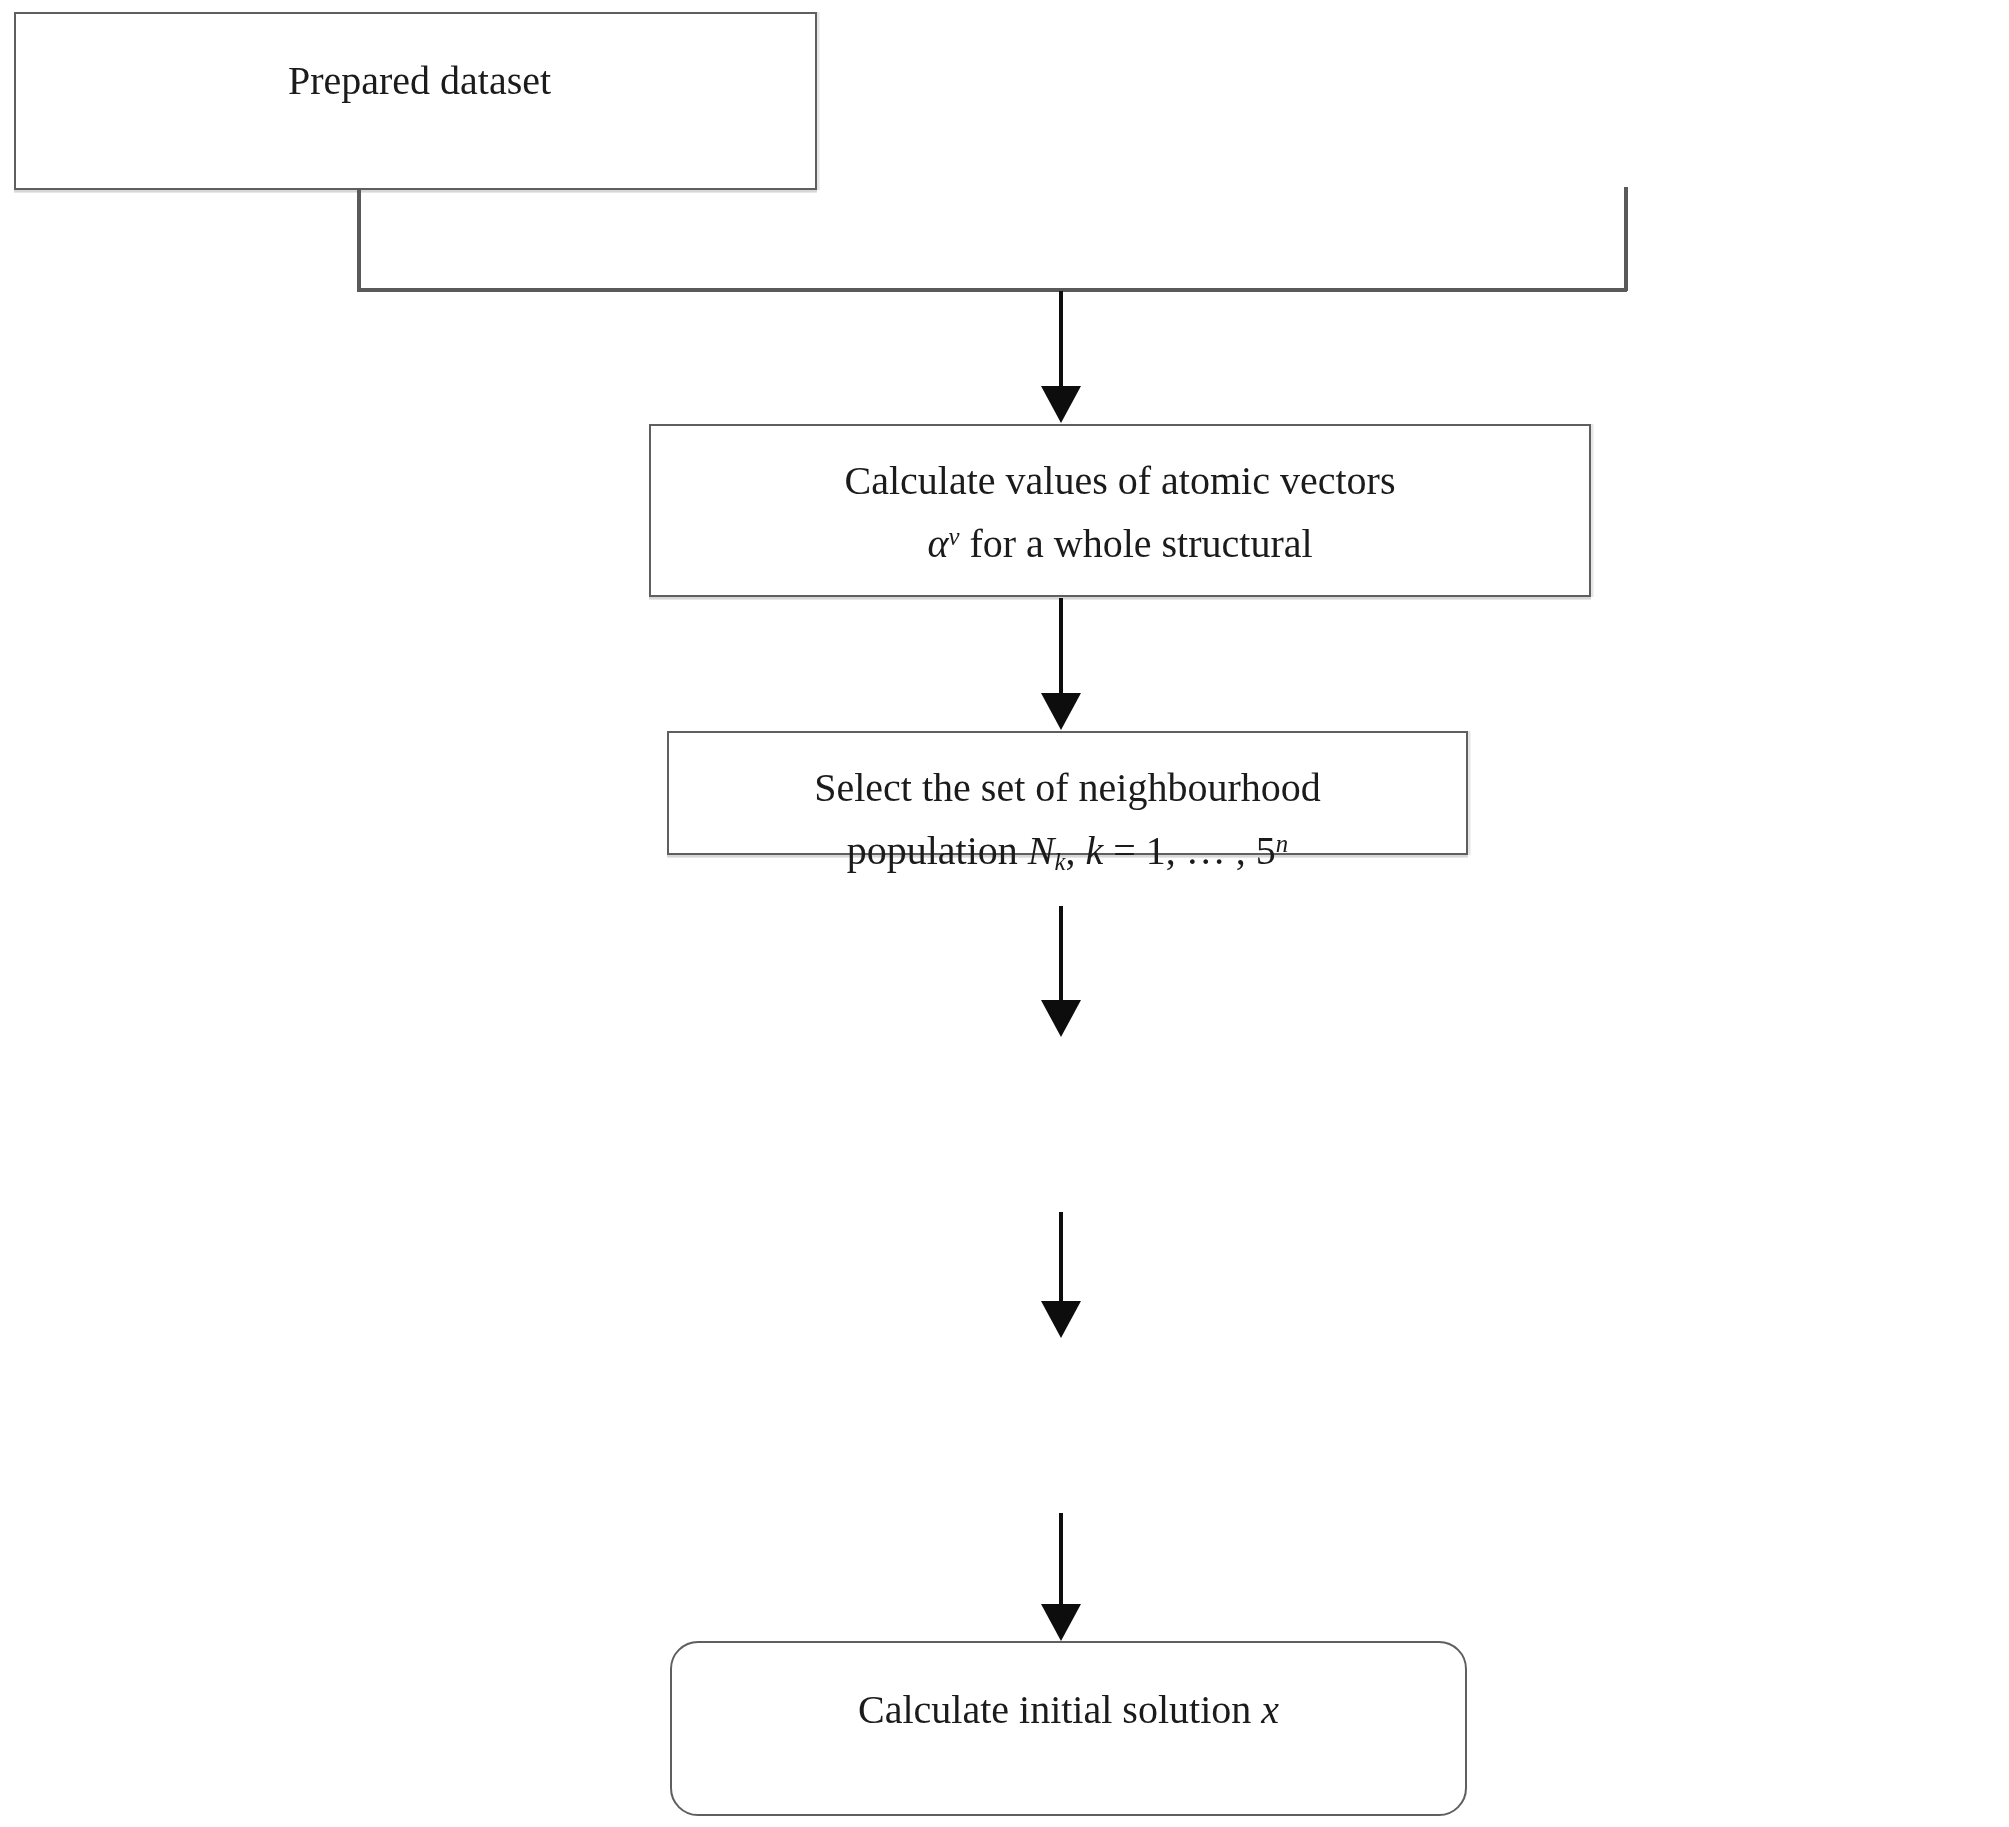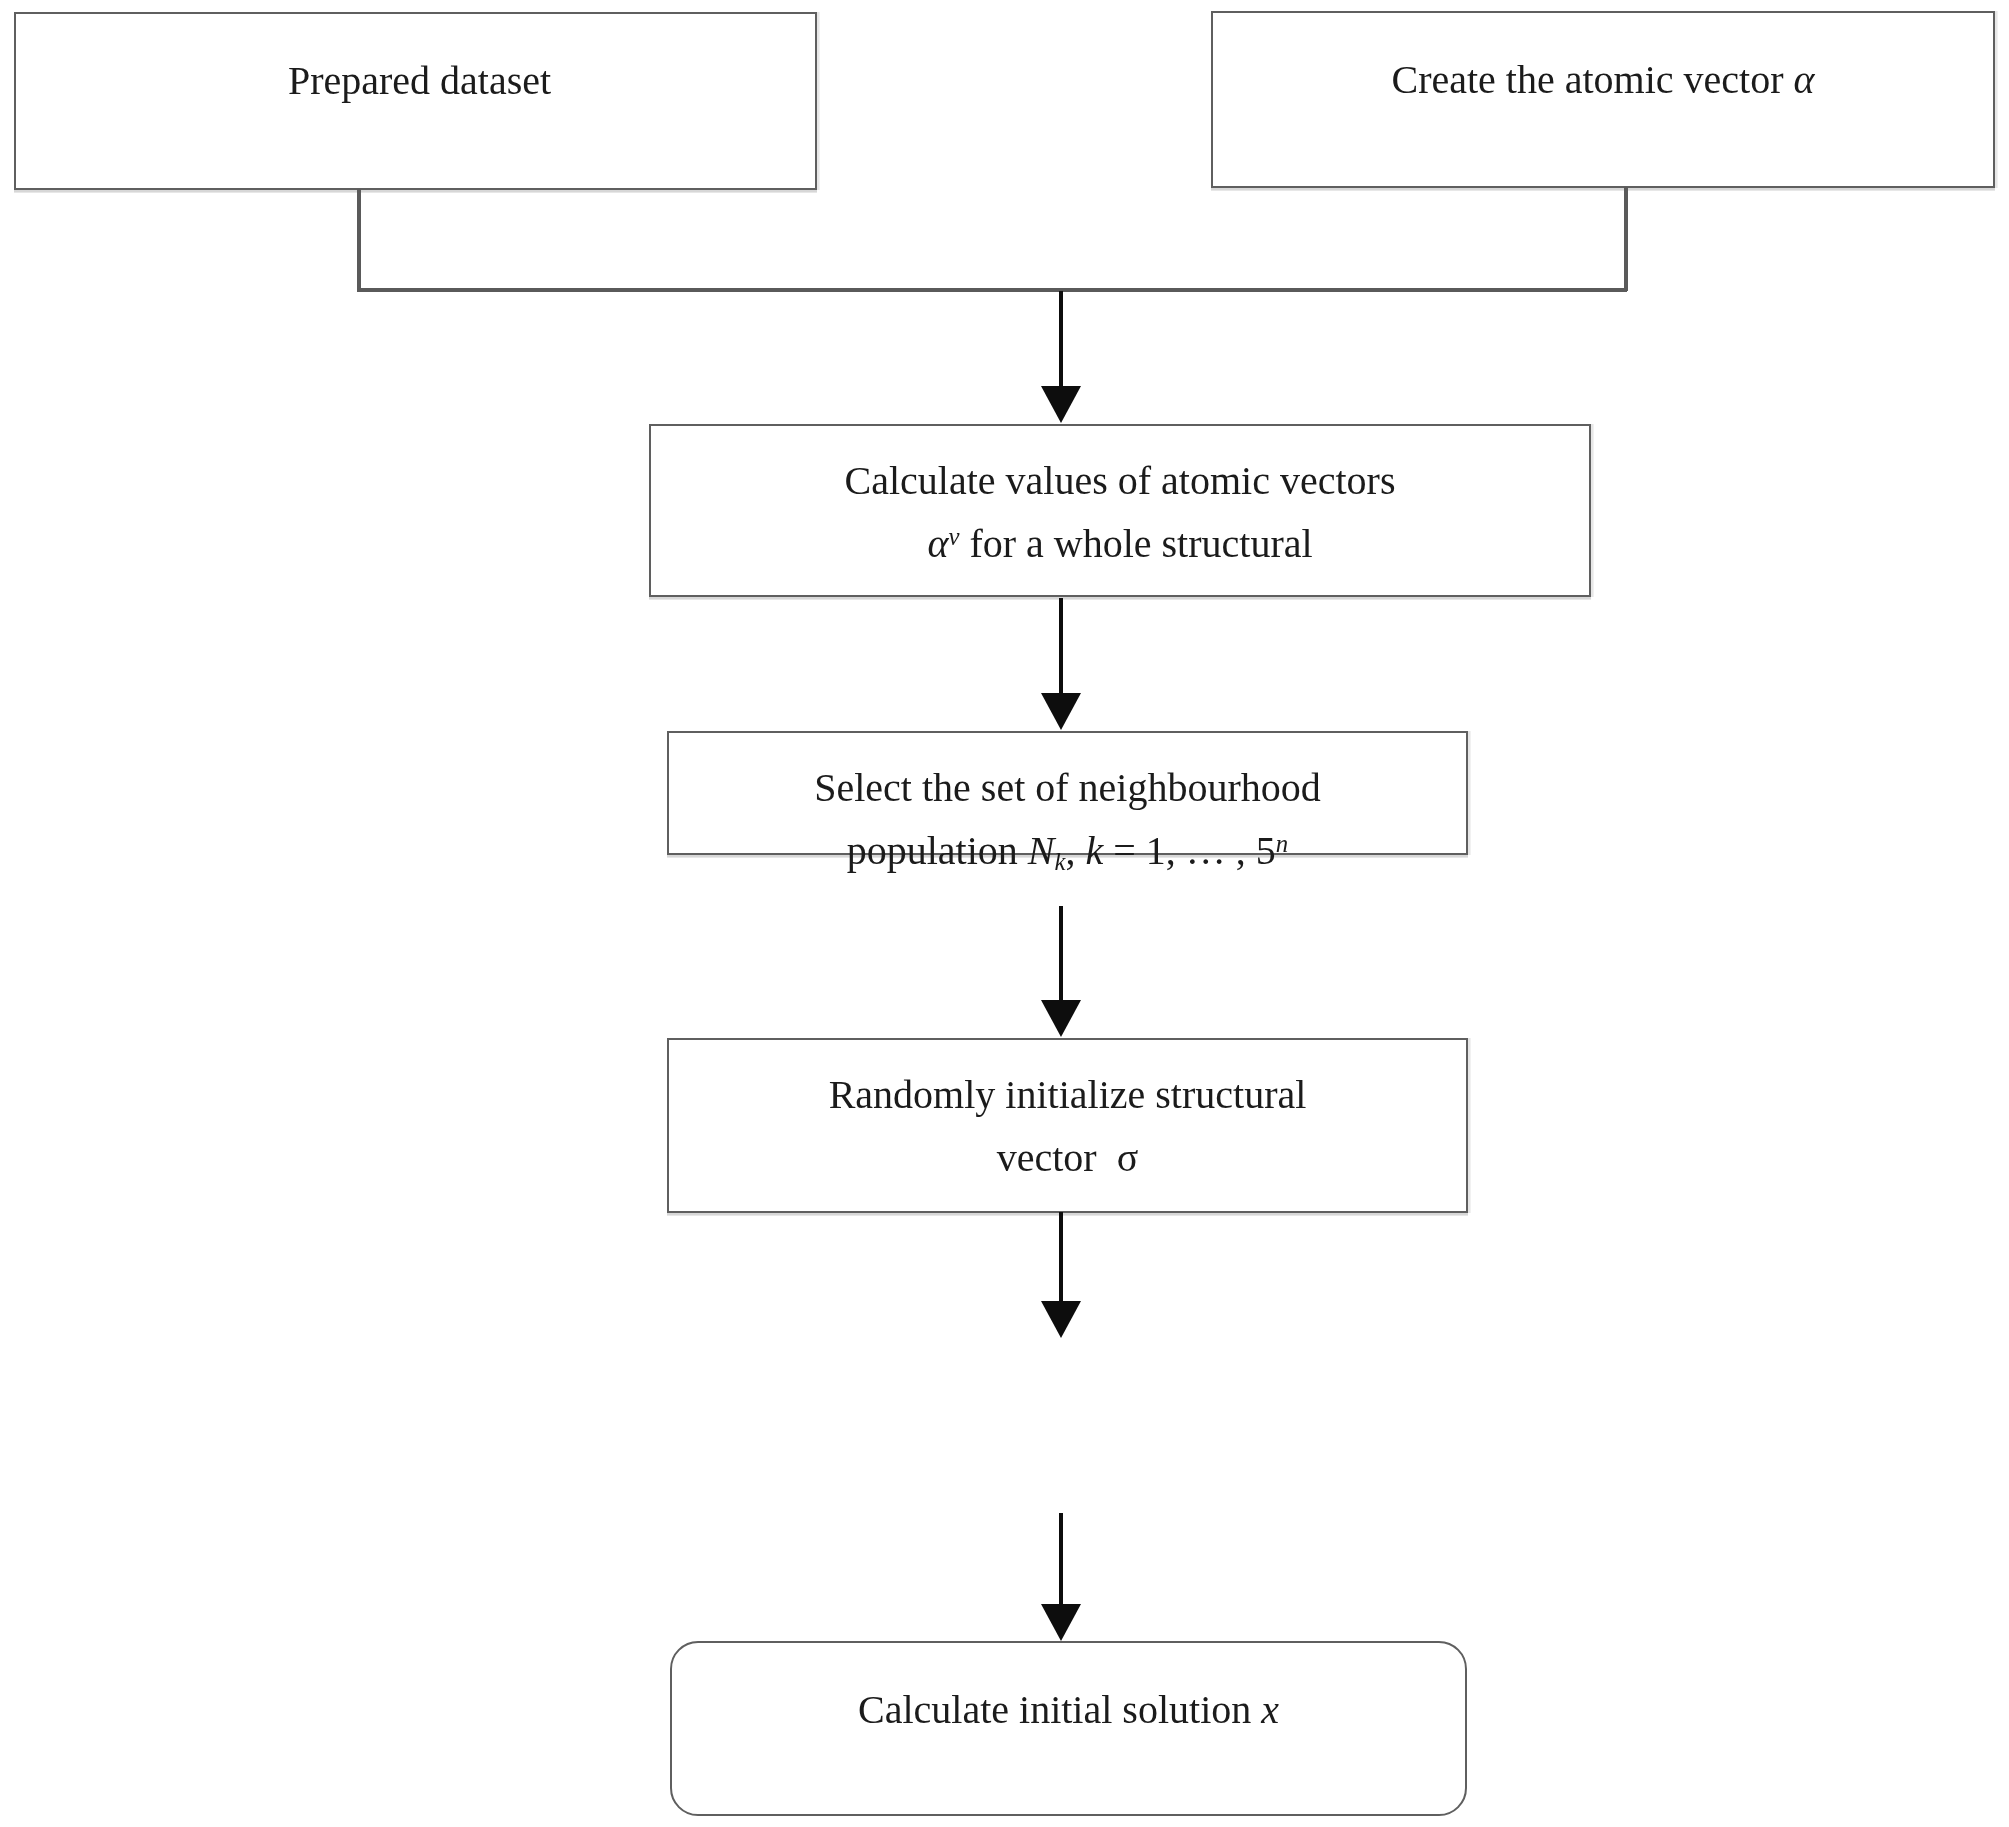--- a/index.html
+++ b/index.html
@@ -69,23 +69,20 @@
 </style>
 </head>
 <body>
 
 <div class="canvas">
 
   <div class="node single" id="n-prepared">
       <div class="tline"><span>Prepared dataset</span></div>
     </div>
 
-  <div class="node single" id="n-create">
-      <div class="tline"><span>Create the atomic vector </span><span class="it">α</span></div>
-    </div>
 
   <div class="cline" id="c-left-v"></div>
   <div class="cline" id="c-right-v"></div>
   <div class="cline" id="c-join-h"></div>
 
   <div class="arrow" id="a-top">
     <div class="stem"></div>
     <div class="head"></div>
   </div>
 
@@ -102,24 +99,20 @@
   <div class="node" id="n-select">
       <div class="tline"><span>Select the set of neighbourhood</span></div>
       <div class="tline"><span>population </span><span class="it">N</span><sub class="it">k</sub><span>, </span><span class="it">k</span><span> = 1, … , 5</span><sup class="it">n</sup></div>
     </div>
 
   <div class="arrow" id="a-2">
     <div class="stem"></div>
     <div class="head"></div>
   </div>
 
-  <div class="node" id="n-random">
-      <div class="tline"><span>Randomly initialize structural</span></div>
-      <div class="tline"><span>vector  σ</span></div>
-    </div>
 
   <div class="arrow" id="a-3">
     <div class="stem"></div>
     <div class="head"></div>
   </div>
 
 
   <div class="arrow" id="a-4">
     <div class="stem"></div>
     <div class="head"></div>

